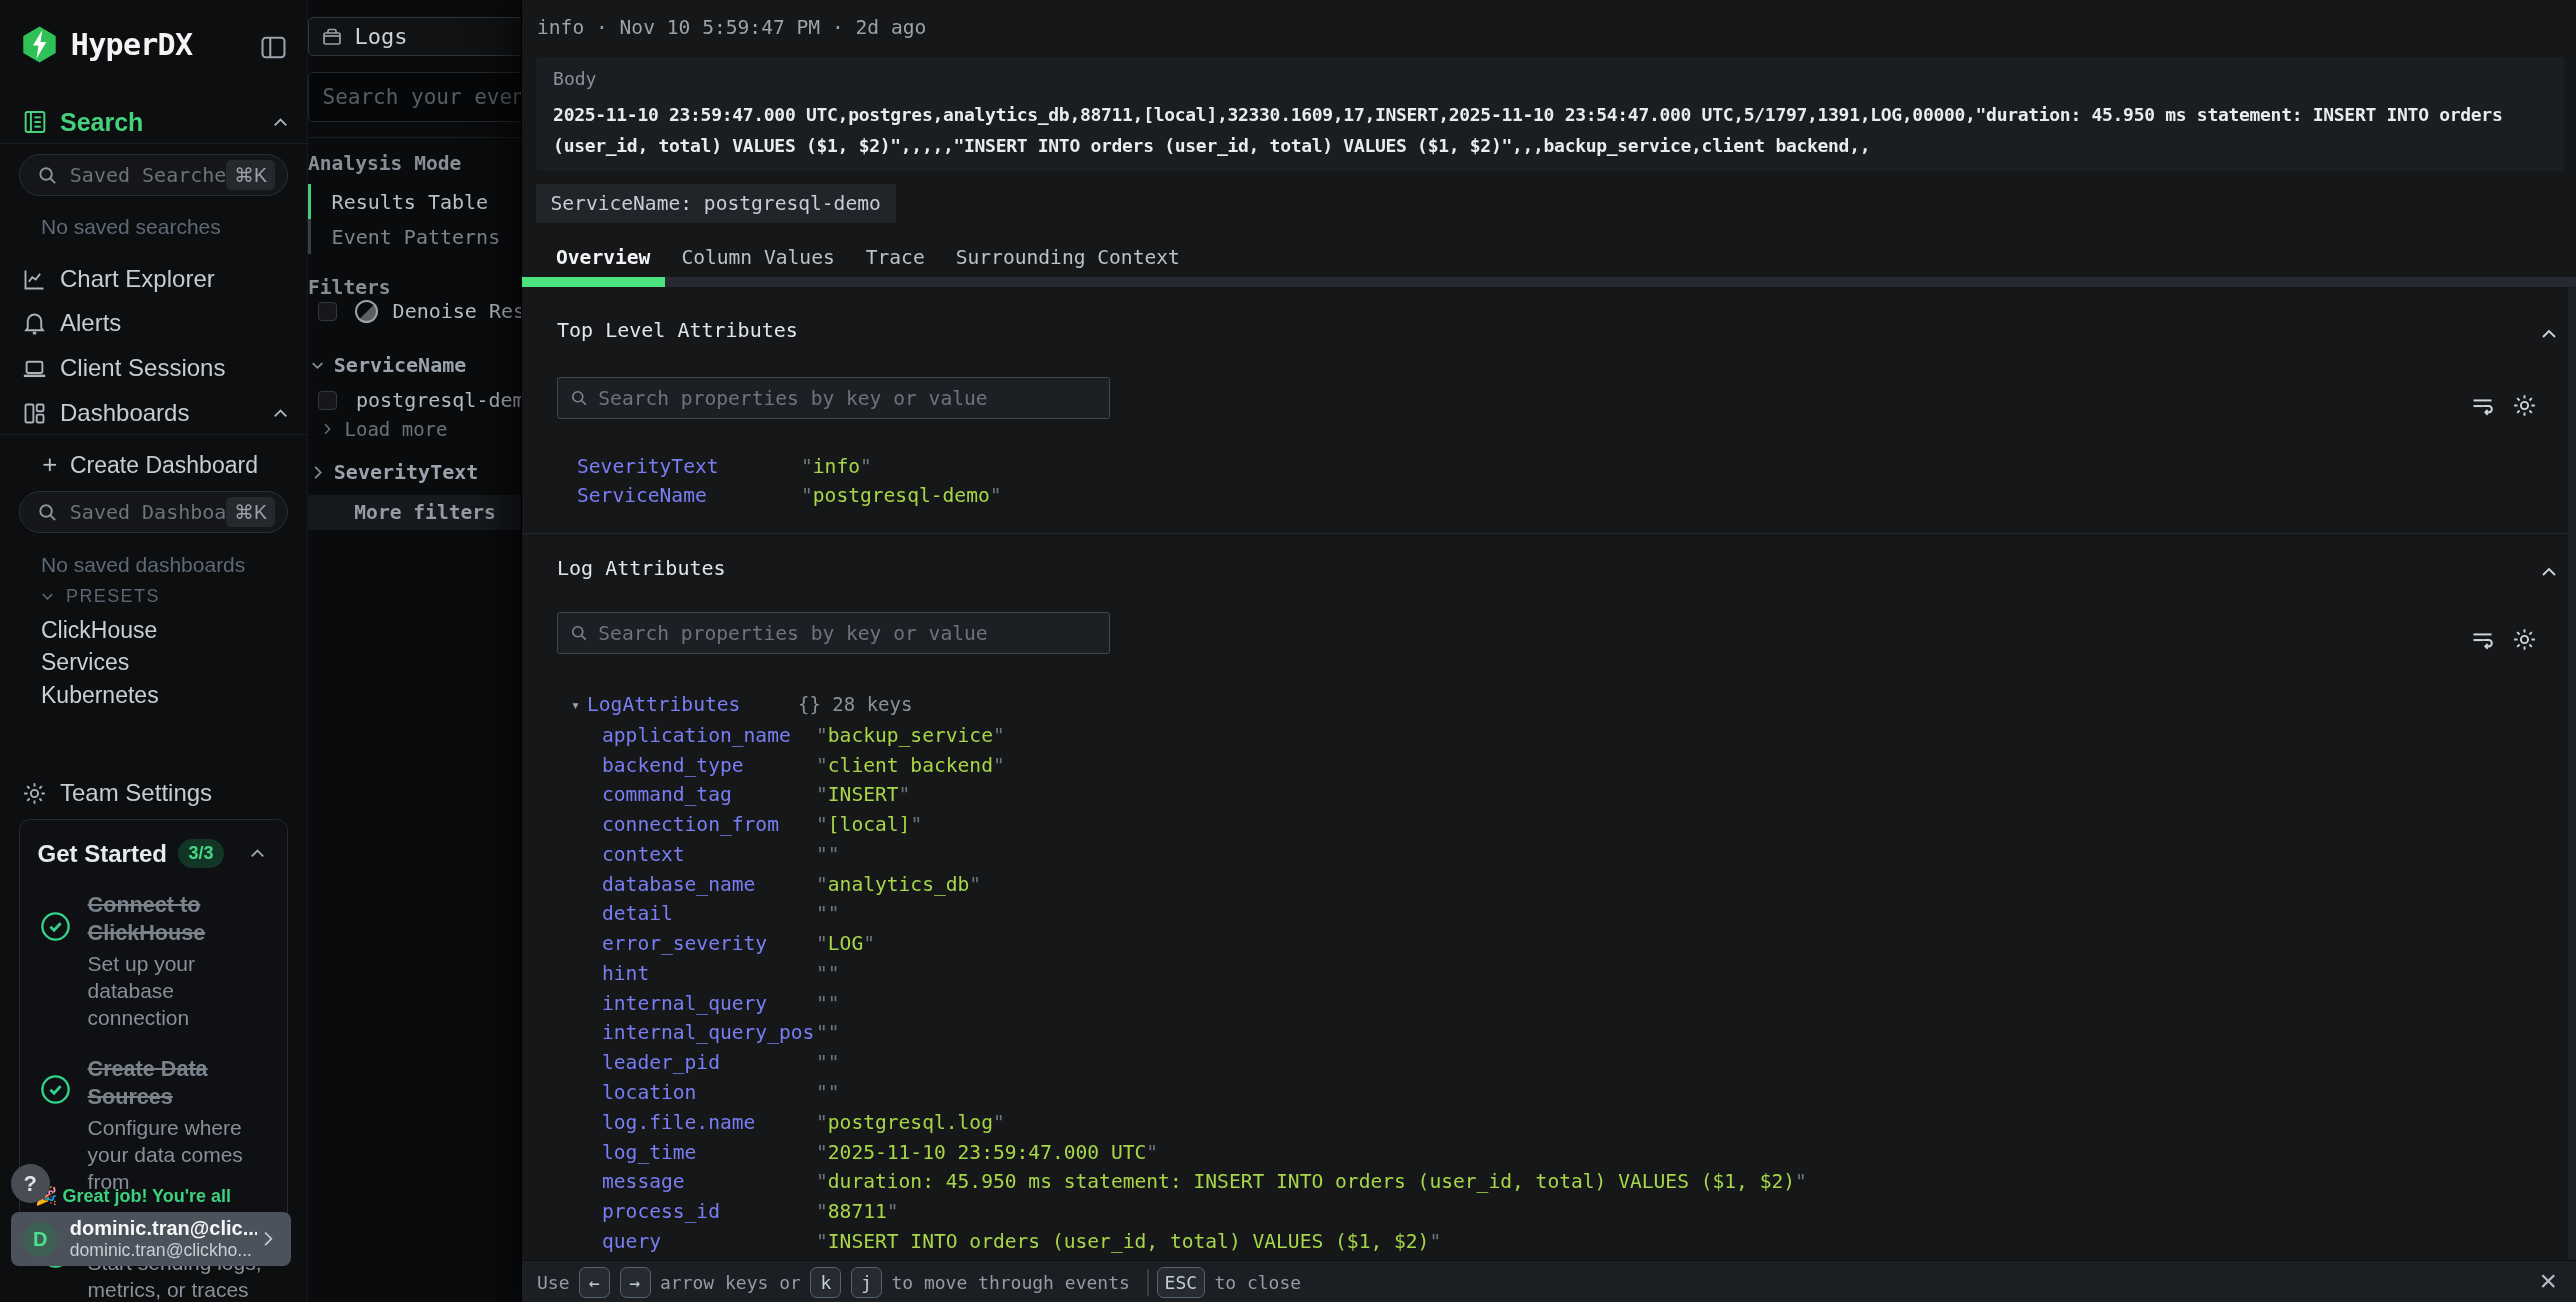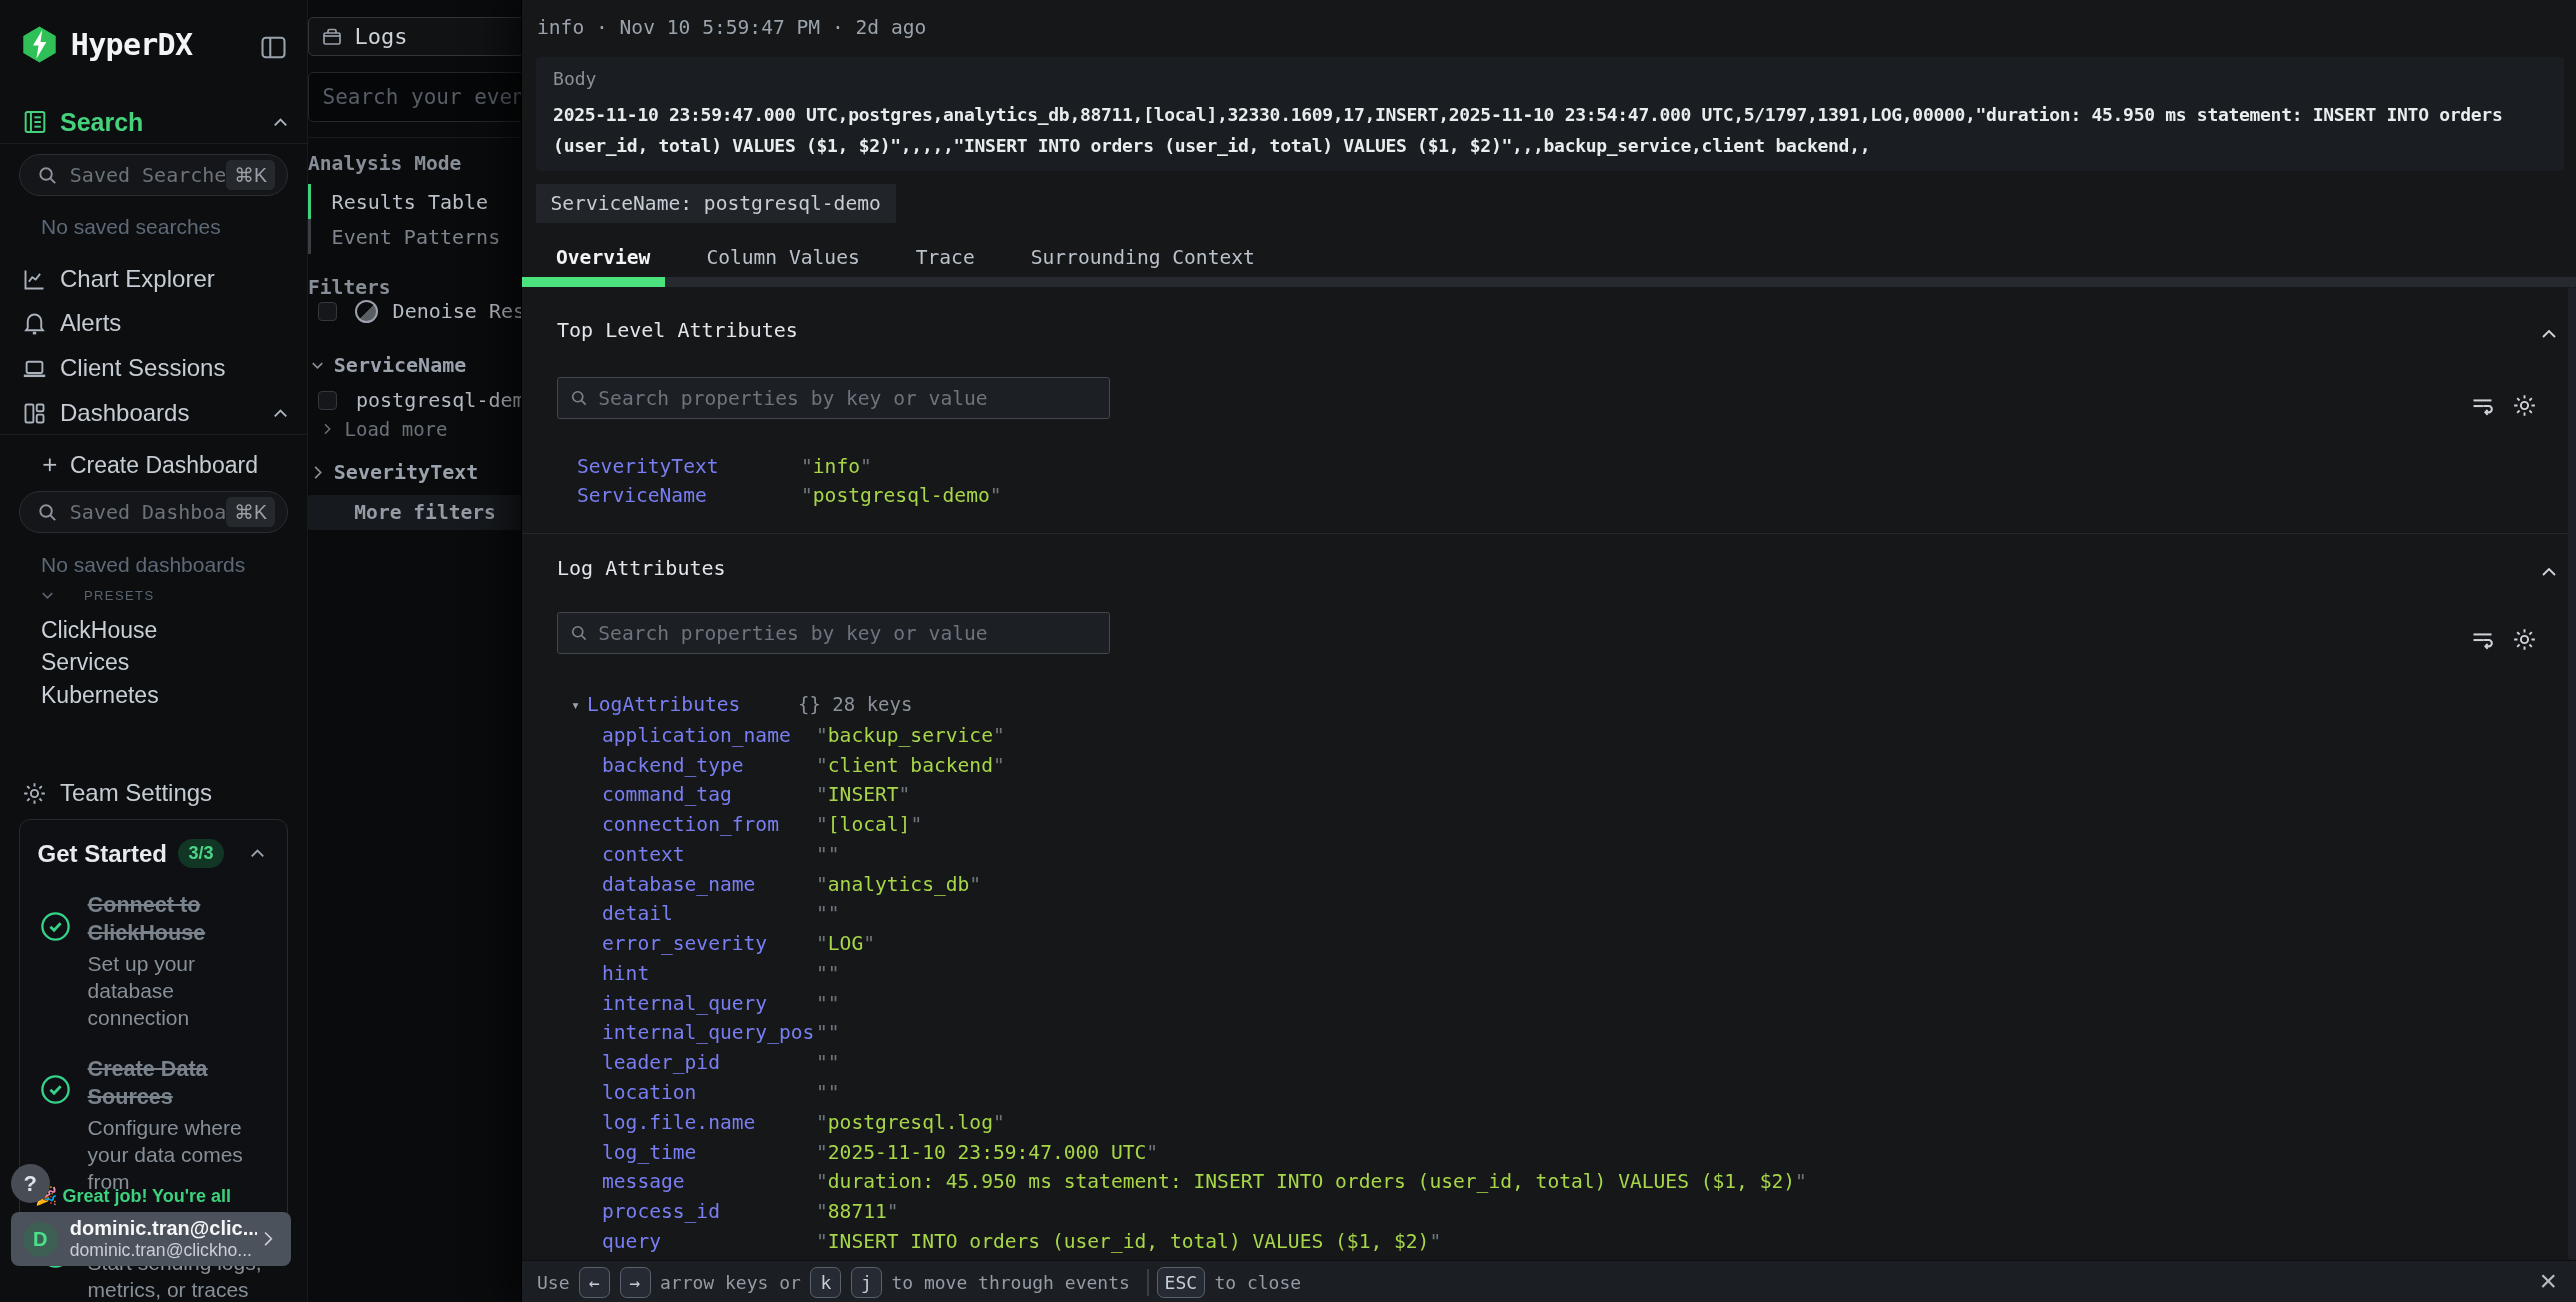--- a/index.html
+++ b/index.html
@@ -30,21 +30,21 @@
   .ic { color:#aab2bb; }
   .sep { position:absolute; left:0; width:308px; height:1.4px; background:#1a1d20; }
   .pill {
     position:absolute; left:19px; width:269px; height:42px; border-radius:21.6px;
     background:#141619; border:1.4px solid #2a2e33; display:flex; align-items:center; padding:0 12px 0 16px; cursor:pointer;
   }
   .pill .ph { margin-left:10.8px; font-family:"DejaVu Sans Mono", monospace; font-size:20px; color:#6c737b; flex:1; white-space:nowrap; overflow:hidden; }
   .kbd-chip { background:#25292e; color:#9ba1a9; font-size:19.6px; border-radius:5.4px; padding:3.4px 8px; font-family:"Liberation Sans", sans-serif; }
   .mut-line { position:absolute; left:41px; font-size:21px; color:#5d6977; }
   .presets-row { position:absolute; left:38px; display:flex; align-items:center; color:#5a6570; cursor:pointer; }
-  .presets-row .lbl { margin-left:27px; font-size:13px; letter-spacing:1.4px; color:#5a6570; }
+  .presets-row .lbl { margin-left:9px; font-size:18px; letter-spacing:1.4px; color:#5a6570; }
   .preset-item { position:absolute; left:41px; font-size:23px; color:#c9cfd6; cursor:pointer; }
 
   .gs-card {
     position:absolute; left:19px; top:819px; width:269px; height:428px;
     border:1.4px solid #26292d; border-radius:10.8px; background:#0e1013; padding:19px 17.6px;
   }
   .gs-head { display:flex; align-items:center; }
   .gs-title { font-size:24px; font-weight:bold; color:#e8ebee; }
   .gs-badge { margin-left:10.8px; background:#123626; color:#4ad585; font-weight:bold; font-size:18px; padding:4px 10.8px; border-radius:15px; }
   .gs-chev { margin-left:auto; color:#9aa2ab; }
@@ -110,21 +110,21 @@
     border-left:0.7px solid #000;
   }
   .meta-line { position:absolute; left:15px; top:16px; font-size:19.6px; color:#9aa2ab; }
   .body-card { position:absolute; left:13.5px; top:57px; width:2028px; height:114px; background:#1a1d21; border-radius:4px; }
   .body-label { position:absolute; left:17.6px; top:10.8px; font-size:18px; color:#8a9199; }
   .body-text {
     position:absolute; left:17.6px; top:42px; width:1996px;
     font-size:18px; letter-spacing:-0.3px; line-height:31px; color:#e9eced; word-break:break-word;font-weight:bold;
   }
   .svc-tag { position:absolute; left:13.5px; top:184px; background:#212429; padding:8px 15px; font-size:19.6px; color:#c6cdd4; border-radius:1.4px; }
-  .tabs { position:absolute; left:34px; top:246px; display:flex; gap:56px; }
+  .tabs { position:absolute; left:34px; top:246px; display:flex; gap:31px; }
   .tab { font-size:19.6px; color:#bac1c9; cursor:pointer; }
   .tab.active { color:#f2f4f6; font-weight:bold; }
   .tab-strip { position:absolute; left:0; top:277px; width:2055px; height:9.5px; background:#262a30; }
   .tab-strip .active-seg { position:absolute; left:0; top:0; width:143px; height:9.5px; background:#4be37e; }
 
   .sec-title { position:absolute; left:35px; font-size:20px; color:#e2e6ea; }
   .sec-chev { position:absolute; left:2015px; color:#cfd4da; cursor:pointer; }
   .prop-search {
     position:absolute; left:35px; width:553px; height:42px;
     border:1.4px solid #43484f; border-radius:2.7px; background:#1c1f24;

